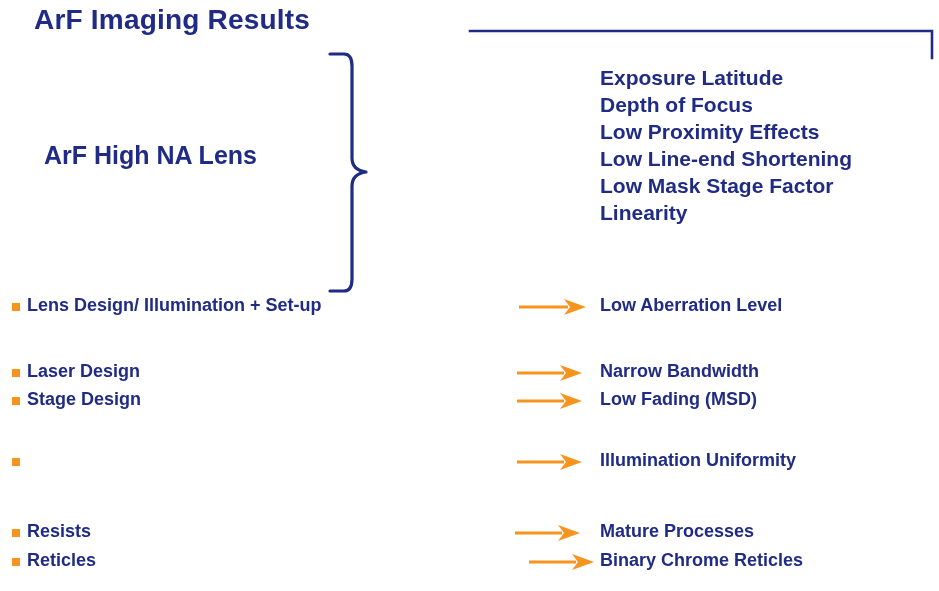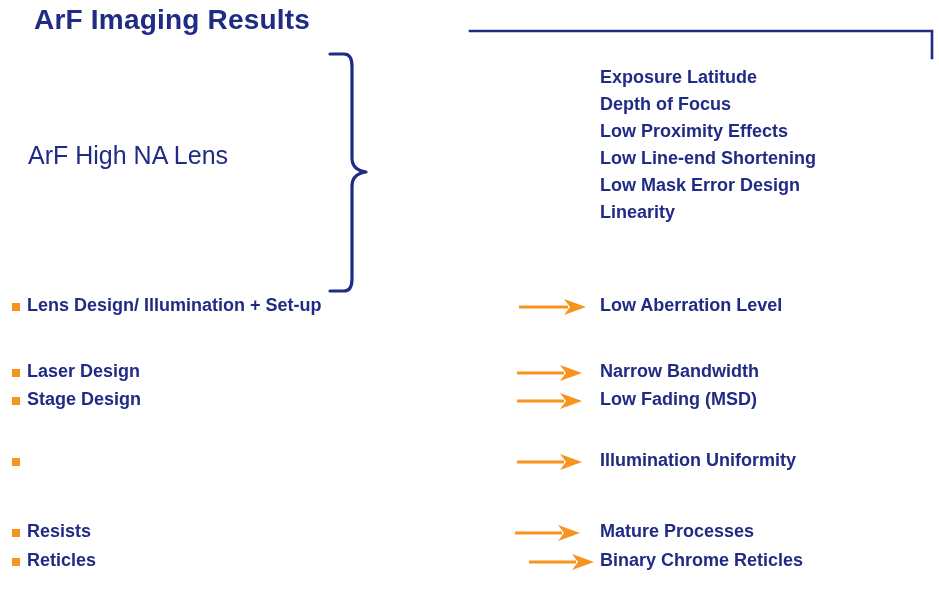--- a/index.html
+++ b/index.html
@@ -25,24 +25,24 @@
     font-size: 28px;
     font-weight: bold;
     color: #1f2b85;
     letter-spacing: 0.2px;
     white-space: nowrap;
   }
 
   
   #lens-label {
     position: absolute;
-    left: 28px;
+    left: 44px;
     top: 141px;
     font-size: 25px;
-    font-weight: normal;
+    font-weight: bold;
     color: #1f2b85;
     white-space: nowrap;
   }
 
   
   #brace {
     position: absolute;
     left: 322px;
     top: 50px;
     width: 60px;
@@ -59,21 +59,21 @@
   }
 
   
   #benefits-list {
     position: absolute;
     left: 600px;
     top: 64px;
     width: 330px;
   }
   #benefits-list .benefit-line {
-    font-size: 18px;
+    font-size: 21px;
     font-weight: bold;
     color: #1f2b85;
     line-height: 27px;
     white-space: nowrap;
   }
 
   
   .map-row {
     position: absolute;
     left: 0;
@@ -132,21 +132,21 @@
     <svg width="468" height="38" viewBox="0 0 468 38" xmlns="http://www.w3.org/2000/svg">
       <path d="M 2 5 L 464 5 L 464 32" fill="none" stroke="#1f2b85" stroke-width="2.6" stroke-linecap="square" stroke-linejoin="miter"></path>
     </svg>
   </div>
 
   <div id="benefits-list">
     <div class="benefit-line">Exposure Latitude</div>
     <div class="benefit-line">Depth of Focus</div>
     <div class="benefit-line">Low Proximity Effects</div>
     <div class="benefit-line">Low Line-end Shortening</div>
-    <div class="benefit-line">Low Mask Error Design</div>
+    <div class="benefit-line">Low Mask Stage Factor</div>
     <div class="benefit-line">Linearity</div>
   </div>
 
   <div class="map-row" style="top:295px;">
     <span class="bullet-marker"></span>
     <span class="source-label">Lens Design/ Illumination + Set-up</span>
     <span class="arrow-icon" style="left:518px;">
       <svg width="70" height="20" viewBox="0 0 70 20" xmlns="http://www.w3.org/2000/svg">
         <line x1="1" y1="10" x2="50" y2="10" stroke="#f7941e" stroke-width="3.2"></line>
         <path d="M 46 2 L 68 10 L 46 18 L 52 10 Z" fill="#f7941e"></path>

